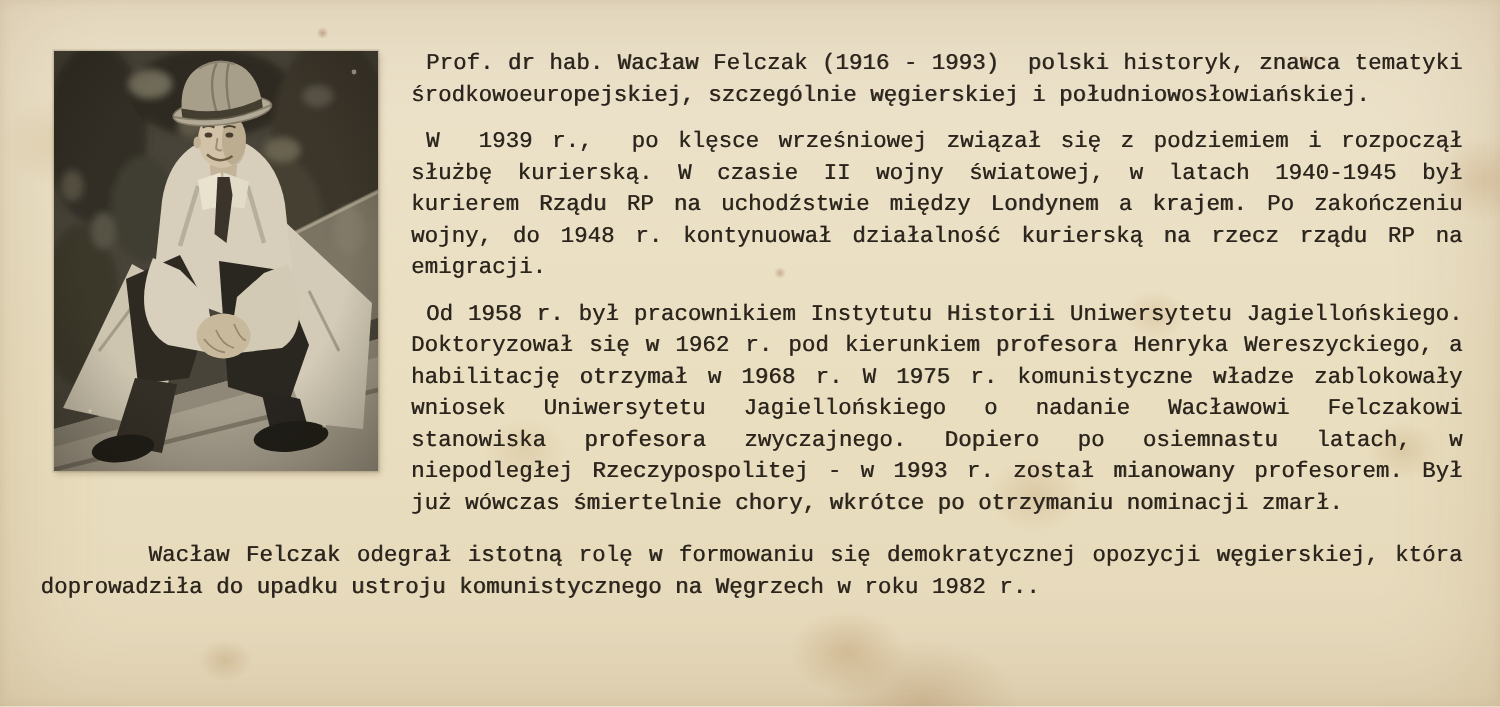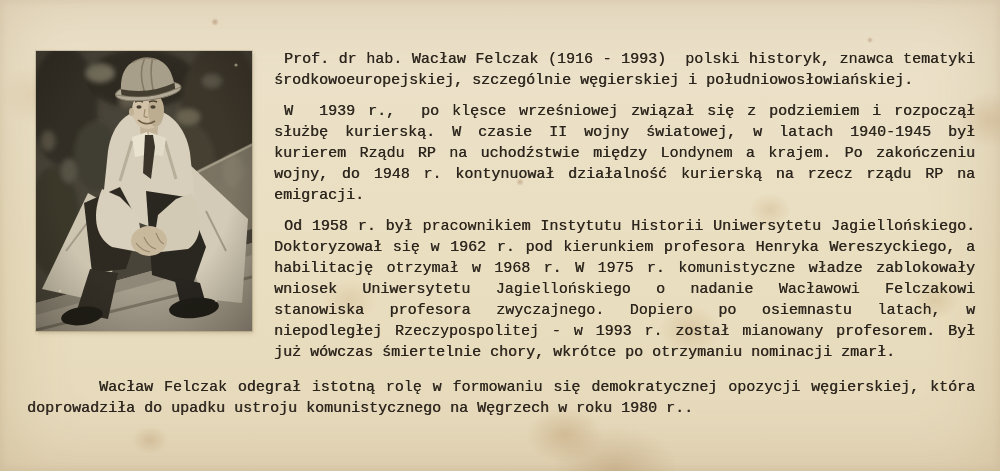--- a/index.html
+++ b/index.html
@@ -22,21 +22,21 @@
       radial-gradient(40px 30px at 350px 300px, rgba(200,172,128,0.30), rgba(200,172,128,0) 70%),
       radial-gradient(26px 20px at 150px 440px, rgba(185,150,105,0.35), rgba(185,150,105,0) 70%),
       radial-gradient(5px 5px at 215px 22px, rgba(150,100,70,0.45), rgba(150,100,70,0) 80%),
       radial-gradient(5px 5px at 520px 182px, rgba(150,100,70,0.40), rgba(150,100,70,0) 80%),
       radial-gradient(4px 4px at 870px 40px, rgba(150,100,70,0.40), rgba(150,100,70,0) 80%),
       linear-gradient(180deg, #ece2cb 0%, #e9debf 60%, #e5d8ba 100%);
     box-shadow: inset 0 0 70px rgba(140,105,60,0.22), inset 0 0 8px rgba(140,105,60,0.12);
   }
   .content {
     box-sizing: border-box;
-    padding: 49px 25px 0 27px;
+    padding: 32px 25px 0 27px;
     font-family: "Liberation Mono", "DejaVu Sans Mono", monospace;
     font-size: 15px;
     line-height: 21px;
     color: #2b241c;
     text-align: justify;
     text-shadow: 0.4px 0 0 rgba(43,36,28,0.75);
   }
   .photo {
     float: left;
     width: 216px;
@@ -144,16 +144,16 @@
       </svg>
     </figure>
 
     <p class="para">Prof. dr hab. Wacław Felczak (1916 - 1993)&nbsp; polski historyk, znawca tematyki środkowoeuropejskiej, szczególnie węgierskiej i południowosłowiańskiej.</p>
 
     <p class="para">W&nbsp; 1939 r.,&nbsp; po klęsce wrześniowej związał się z podziemiem i rozpoczął służbę kurierską. W czasie II wojny światowej, w latach 1940-1945 był kurierem Rządu RP na uchodźstwie między Londynem a krajem. Po zakończeniu wojny, do 1948 r. kontynuował działalność kurierską na rzecz rządu RP na emigracji.</p>
 
 
     <p class="para">Od 1958 r. był pracownikiem Instytutu Historii Uniwersytetu Jagiellońskiego. Doktoryzował się w 1962 r. pod kierunkiem profesora Henryka Wereszyckiego, a habilitację otrzymał w 1968 r. W 1975 r. komunistyczne władze zablokowały wniosek Uniwersytetu Jagiellońskiego o nadanie Wacławowi Felczakowi stanowiska profesora zwyczajnego. Dopiero po osiemnastu latach, w niepodległej Rzeczypospolitej - w 1993 r. został mianowany profesorem. Był już wówczas śmiertelnie chory, wkrótce po otrzymaniu nominacji zmarł.</p>
 
-    <p class="para para-closing">Wacław Felczak odegrał istotną rolę w formowaniu się demokratycznej opozycji węgierskiej, która doprowadziła do upadku ustroju komunistycznego na Węgrzech w roku 1980 r..</p>
+    <p class="para para-closing">Wacław Felczak odegrał istotną rolę w formowaniu się demokratycznej opozycji węgierskiej, która doprowadziła do upadku ustroju komunistycznego na Węgrzech w roku 1982 r..</p>
 
   </div>
 </div>
 
 </body></html>

